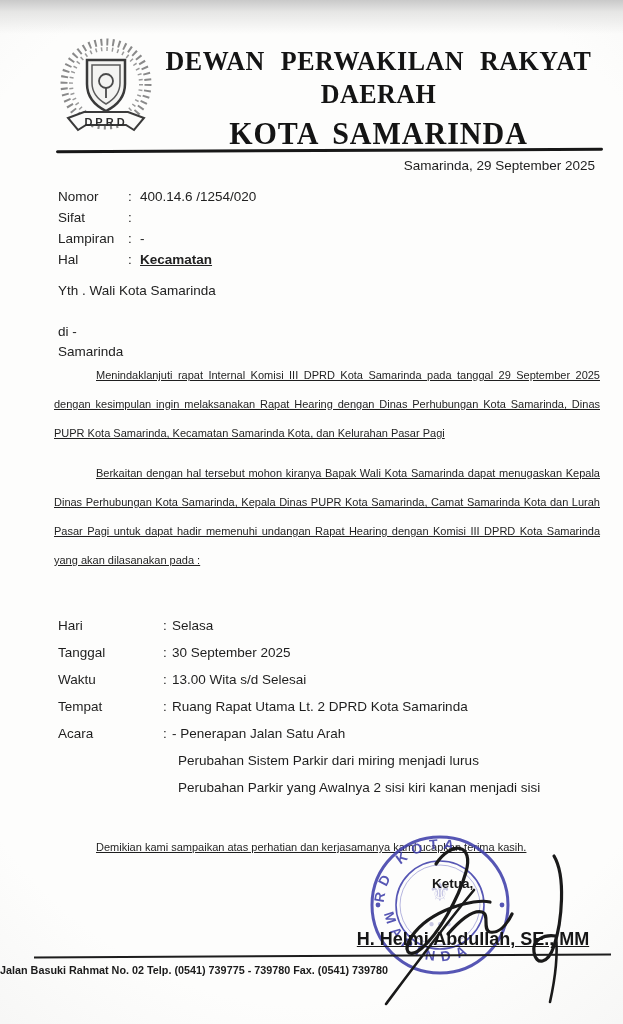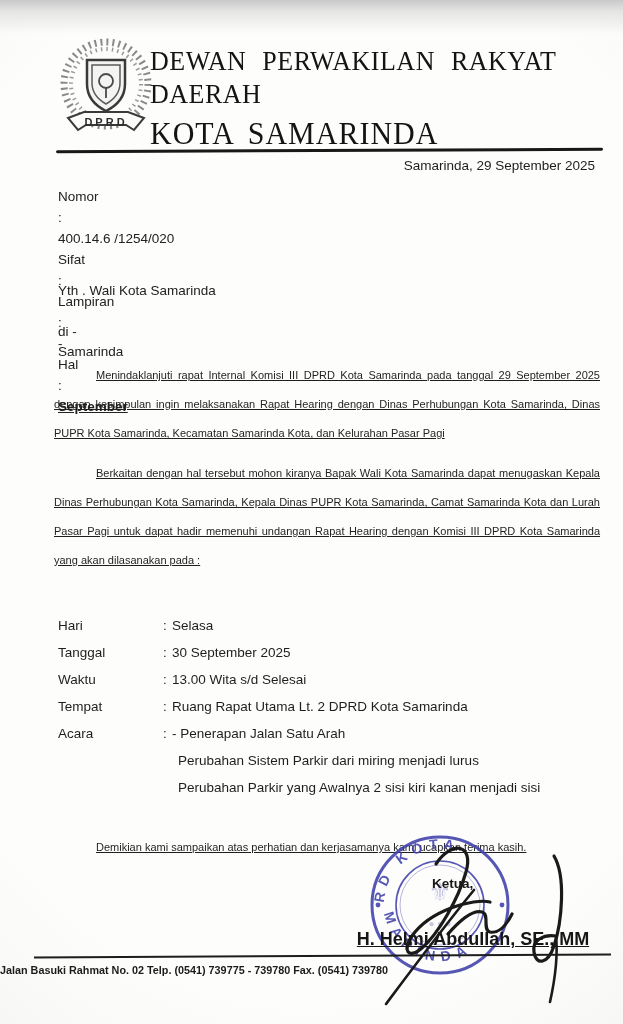--- a/index.html
+++ b/index.html
@@ -8,30 +8,30 @@
     width:623px;height:1024px;
     overflow:hidden;
     font-family:"Liberation Sans", sans-serif;
     color:#222;
     background:
       linear-gradient(180deg,#c9c9c9 0px,#e6e6e5 12px,rgba(255,255,255,0) 34px),
       radial-gradient(125% 95% at 50% 46%, #fdfdfc 55%, #efefee 88%, #e2e2e1 100%);
   }
   
   .logo{position:absolute;top:34px;left:54px;width:104px;height:112px;}
-  .lh-titles{position:absolute;top:48px;left:150px;right:16px;
-    font-family:"Liberation Serif", serif;font-weight:400;color:#141414;}
+  .lh-titles{position:absolute;top:48px;left:150px;right:16px;text-align:center;
+    font-family:"Liberation Serif", serif;font-weight:700;color:#141414;}
   .lh-line1{font-size:26px;letter-spacing:.5px;word-spacing:9px;transform:scaleY(1.08);}
   .lh-line2{font-size:30px;letter-spacing:1px;word-spacing:6px;margin-top:8px;transform:scaleY(1.05);}
   .head-rule{position:absolute;top:149px;left:56px;right:20px;height:3px;background:#181818;
     transform:rotate(-.25deg);border-radius:2px;}
   .date-line{position:absolute;top:158px;right:28px;font-size:13.5px;font-weight:400;color:#1e1e1e;}
   
   .meta{position:absolute;top:186px;left:58px;font-size:13.5px;line-height:21px;}
-  .meta-row{display:flex;flex-direction:column;}
+  .meta-row{display:flex;}
   .meta-label{width:70px;}
   .meta-sep{width:12px;text-align:left;}
   .meta-value{}
   .hal-value{font-weight:700;text-decoration:underline;}
   
   .recipient{position:absolute;top:281px;left:58px;font-size:13.5px;line-height:20px;}
   .recipient .gap{height:21px;}
   
   .para{position:absolute;left:54px;width:546px;font-size:11px;line-height:29px;
     text-align:justify;text-indent:42px;color:#1f1f1f;text-decoration:underline;}
@@ -93,21 +93,21 @@
       <span class="meta-value"></span>
     </div>
     <div class="meta-row">
       <span class="meta-label">Lampiran</span>
       <span class="meta-sep">:</span>
       <span class="meta-value">-</span>
     </div>
     <div class="meta-row">
       <span class="meta-label">Hal</span>
       <span class="meta-sep">:</span>
-      <span class="meta-value hal-value">September</span>
+      <span class="meta-value hal-value">Kecamatan</span>
     </div>
   </div>
 
   <div class="recipient">
     <div>Yth . Wali Kota Samarinda</div>
     <div class="gap"></div>
     <div>di -</div>
     <div>Samarinda</div>
   </div>
 

